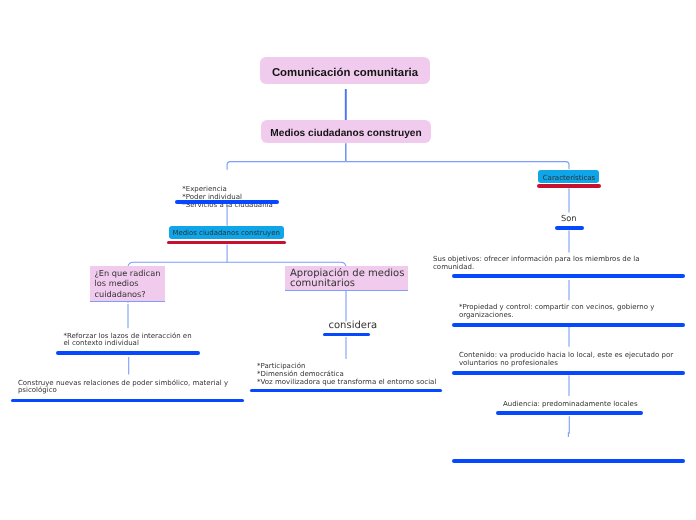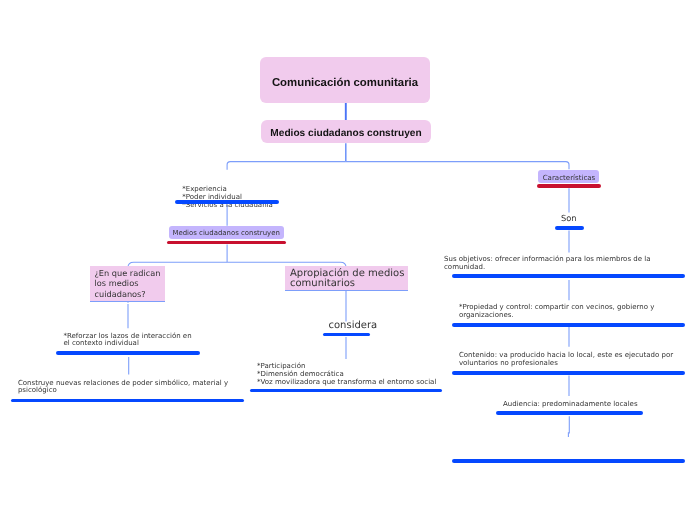--- a/index.html
+++ b/index.html
@@ -4,21 +4,21 @@
 <style>
   html,body{margin:0;padding:0;}
   body{width:696px;height:520px;background:#ffffff;
        font-family:"DejaVu Sans",sans-serif;overflow:hidden;
        -webkit-font-smoothing:antialiased;
        text-rendering:geometricPrecision;}
   #canvas{position:relative;width:696px;height:520px;}
   .pill{position:absolute;background:#f1cbed;border-radius:6px;color:#141414;
         font-family:"Liberation Sans",sans-serif;
         font-weight:bold;white-space:nowrap;display:flex;align-items:center;justify-content:center;}
-  .flatbox{position:absolute;background:#c4b5fd;color:#333333;white-space:nowrap;}
+  .flatbox{position:absolute;background:#0ea5e9;color:#333333;white-space:nowrap;}
   .bar{position:absolute;border-radius:2px;background:#0548ff;}
   .bar.red{background:#c8102f;}
   .txt{position:absolute;color:#333333;font-size:7px;line-height:7.9px;}
   .txt > span{display:block;white-space:pre;}
   svg.links{position:absolute;left:0;top:0;width:696px;height:520px;}
 </style>
 </head>
 <body>
 
 <div id="canvas">
@@ -43,21 +43,21 @@
       <path d="M346 337 L346 359"></path>
       <path d="M569 188.2 L569 212.5"></path>
       <path d="M569 230.5 L569 252.5"></path>
       <path d="M569 279.9 L569 300.3"></path>
       <path d="M569 326.9 L569 346.8"></path>
       <path d="M569 375.5 L569 396"></path>
       <path d="M569.3 416.3 L569.3 432.9 L568.4 432.9 L568.4 437"></path>
     </g>
   </svg>
 
-  <div class="pill" style="left:260px;top:57px;width:170px;height:46px;font-size:11.4px;padding-top:5px;box-sizing:border-box;">
+  <div class="pill" style="left:260px;top:57px;width:170px;height:27px;font-size:11.4px;padding-top:5px;box-sizing:border-box;">
     <span>Comunicación comunitaria</span>
   </div>
 
   <div class="pill" style="left:261px;top:120.4px;width:170px;height:22.8px;font-size:10.15px;padding-top:4px;box-sizing:border-box;">
     <span>Medios ciudadanos construyen</span>
   </div>
 
   <div class="txt" style="left:182.3px;top:186px;">
     <span>*Experiencia</span>
     <span>*Poder individual</span>
@@ -110,21 +110,21 @@
   <div class="flatbox" style="left:537.8px;top:169.8px;width:61.2px;height:13px;border-radius:3px;font-size:7.05px;line-height:15.2px;text-align:center;color:#333333;text-indent:1.2px;">
     <span>Características</span>
   </div>
   <div class="bar red" style="left:536.8px;top:183.8px;width:64.2px;height:3.8px;"></div>
 
   <div class="txt" style="left:561px;top:214px;font-size:8.3px;line-height:8.9px;">
     <span>Son</span>
   </div>
   <div class="bar" style="left:554.5px;top:226.4px;width:29.3px;height:3.5px;"></div>
 
-  <div class="txt" style="left:444px;top:256.2px;">
+  <div class="txt" style="left:433px;top:256.2px;">
     <span>Sus objetivos: ofrecer información para los miembros de la</span>
     <span>comunidad.</span>
   </div>
   <div class="bar" style="left:452.4px;top:274.3px;width:233px;height:3.6px;"></div>
 
   <div class="txt" style="left:458.9px;top:304px;">
     <span>*Propiedad y control: compartir con vecinos, gobierno y</span>
     <span>organizaciones.</span>
   </div>
   <div class="bar" style="left:452.4px;top:322.5px;width:233px;height:4px;"></div>

